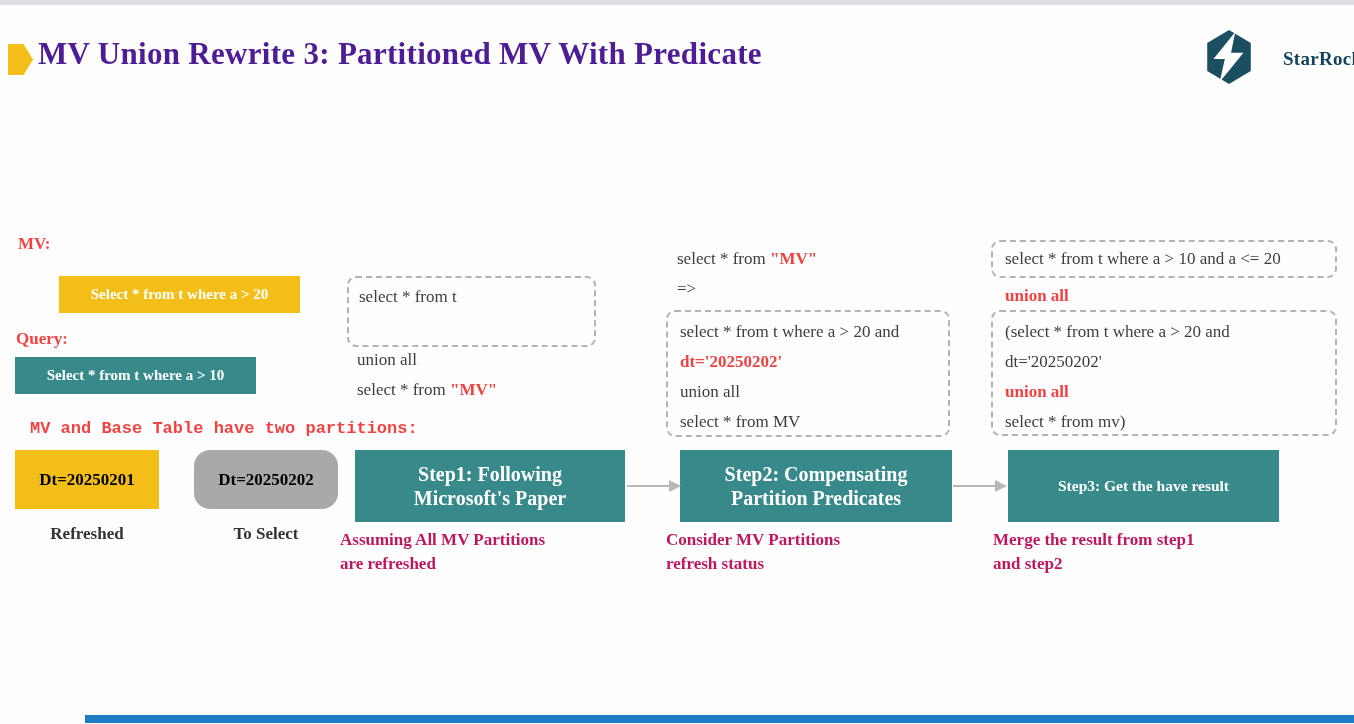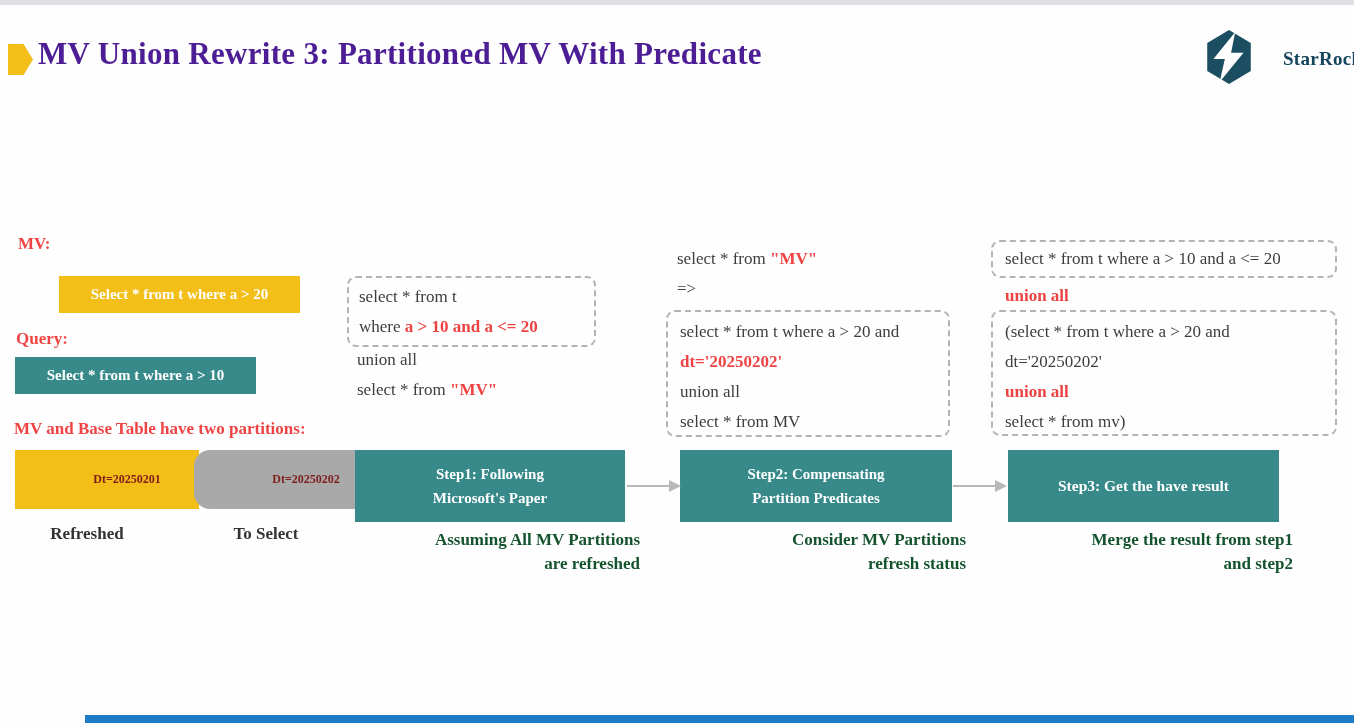--- a/index.html
+++ b/index.html
@@ -16,33 +16,33 @@
     clip-path:polygon(0 0,62% 0,100% 50%,62% 100%,0 100%);}
   .slide-title{left:38px;top:36px;width:1000px;font-size:31px;font-weight:700;color:#4c1d95;letter-spacing:.3px;}
   .logo-wrap{left:1203px;top:30px;width:145px;height:58px;display:flex;align-items:center;gap:22px;}
   .logo-text{font-size:19px;font-weight:700;color:#15455c;margin-left:6px;letter-spacing:.3px;}
   
   .lbl{font-size:17px;font-weight:700;color:#ef4444;}
   .chip{display:flex;align-items:center;justify-content:center;color:#ffffff;
     font-size:15px;font-weight:700;}
   .chip-yellow{background:#f2be17;}
   .chip-teal{background:#37898a;}
-  .part-box{display:flex;align-items:center;justify-content:center;color:#7f1d1d;
-    font-size:12px;font-weight:700;padding-left:40px;}
+  .part-box{display:flex;align-items:center;justify-content:center;color:#000000;
+    font-size:17px;font-weight:700;}
   .part-yellow{background:#f2be17;}
   .part-gray{background:#a9a9a9;border-radius:16px;}
   .part-status{font-size:17px;font-weight:700;color:#333333;text-align:center;}
   
   .code{font-size:17px;color:#3d3d3d;line-height:30px;white-space:nowrap;}
   .dashed{border:2px dashed #b3b3b3;border-radius:9px;background:#fefefe;box-sizing:border-box;}
   .red{color:#ee4343;font-weight:700;}
   
   .step-box{background:#37898a;display:flex;flex-direction:column;align-items:center;justify-content:center;
-    color:#ffffff;font-size:15px;font-weight:700;line-height:24px;text-align:center;}
-  .caption{font-size:17px;font-weight:700;color:#14532d;text-align:right;line-height:24px;}
+    color:#ffffff;font-size:20px;font-weight:700;line-height:24px;text-align:center;}
+  .caption{font-size:17px;font-weight:700;color:#be185d;text-align:left;line-height:24px;}
   .arrow-svg{overflow:visible;}
 </style>
 </head>
 <body>
 
 <div id="slide">
 
   <div class="abs top-bar"></div>
   <div class="abs bottom-bar"></div>
 
@@ -59,34 +59,33 @@
   </div>
 
   <div class="abs lbl" style="left:18px;top:234px;">MV:</div>
   <div class="abs chip chip-yellow" style="left:15px;top:276px;width:241px;height:37px;margin-left:44px;">
     <span>Select * from t where a &gt; 20</span>
   </div>
   <div class="abs lbl" style="left:16px;top:329px;">Query:</div>
   <div class="abs chip chip-teal" style="left:15px;top:357px;width:241px;height:37px;">
     <span>Select * from t where a &gt; 10</span>
   </div>
-  <div class="abs lbl" style="left:14px;top:419px;">MV and Base Table have two partitions:</div>
+  <div class="abs lbl" style="left:30px;top:419px;font-family:Liberation Mono, monospace;">MV and Base Table have two partitions:</div>
 
   <div class="abs part-box part-yellow" style="left:15px;top:450px;width:144px;height:59px;">
     <span>Dt=20250201</span>
   </div>
   <div class="abs part-box part-gray" style="left:194px;top:450px;width:144px;height:59px;">
     <span>Dt=20250202</span>
   </div>
   <div class="abs part-status" style="left:15px;top:524px;width:144px;">Refreshed</div>
   <div class="abs part-status" style="left:194px;top:524px;width:144px;">To Select</div>
 
   <div class="abs dashed code" style="left:347px;top:276px;width:249px;height:71px;padding:4px 0 0 10px;">
     <div><span>select * from t</span></div>
-    <div><span>where </span><span class="red">a &gt; 10 and a &lt;= 20</span></div>
   </div>
   <div class="abs code" style="left:357px;top:345px;">
     <div>union all</div>
     <div><span>select * from </span><span class="red">"MV"</span></div>
   </div>
 
   <div class="abs code" style="left:677px;top:244px;">
     <div><span>select * from </span><span class="red">"MV"</span></div>
     <div>=&gt;</div>
   </div>

